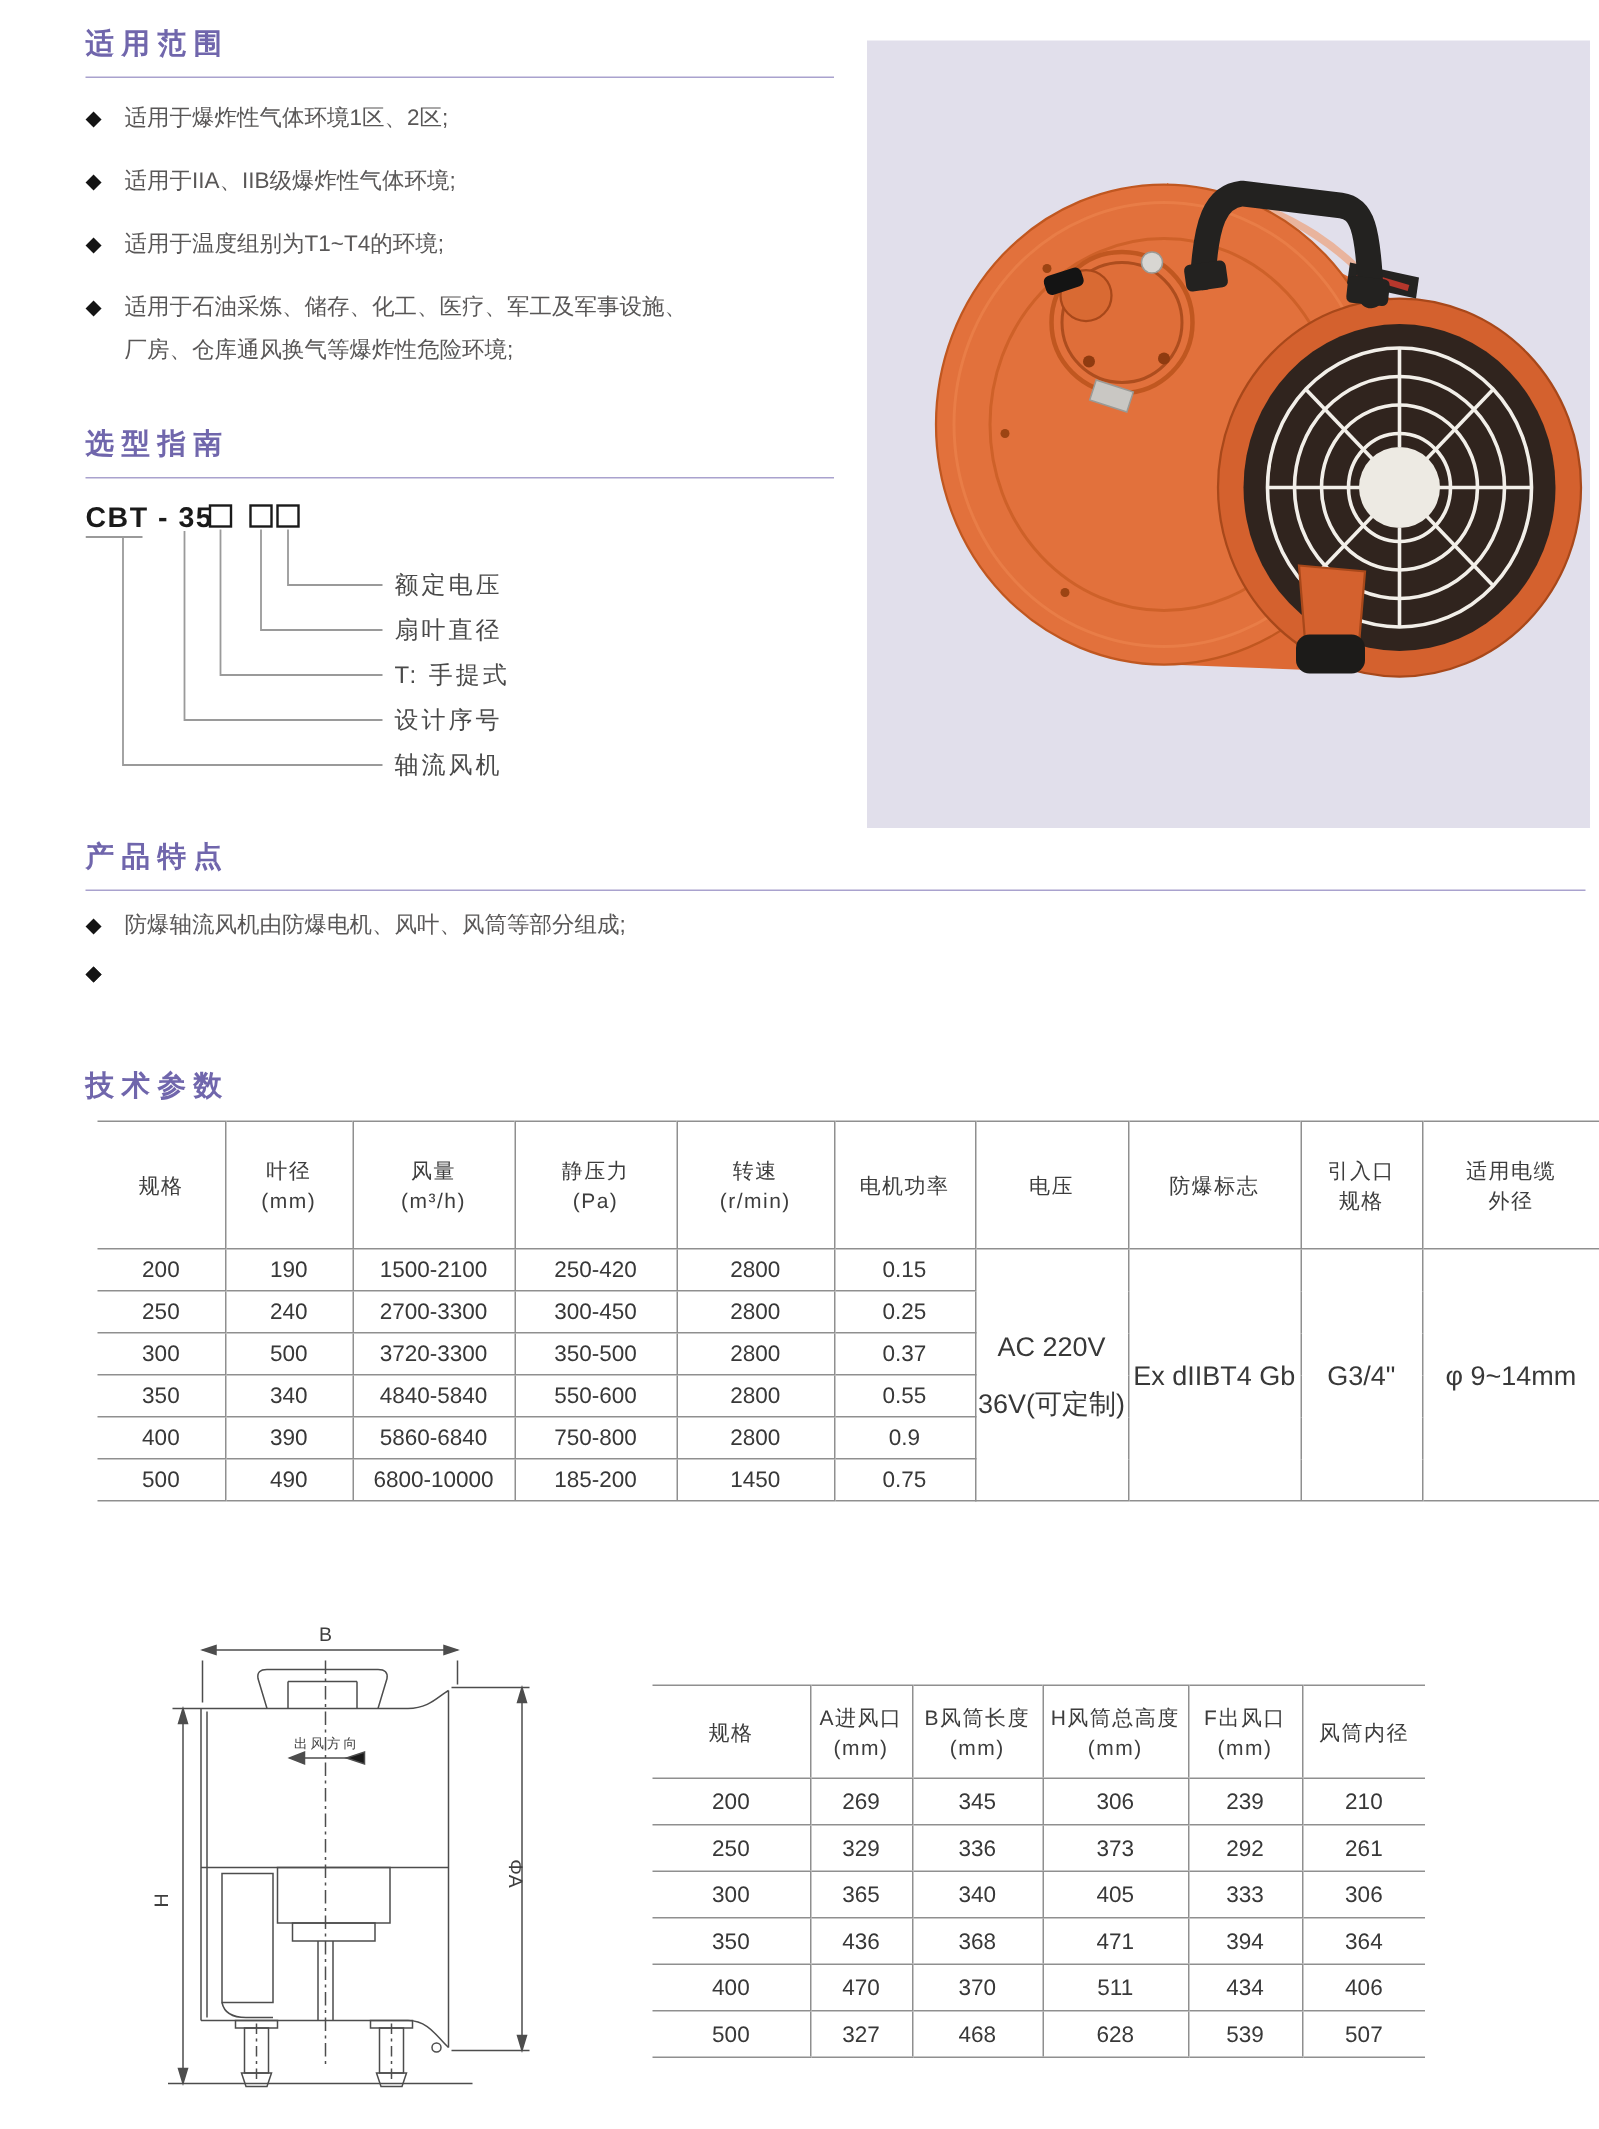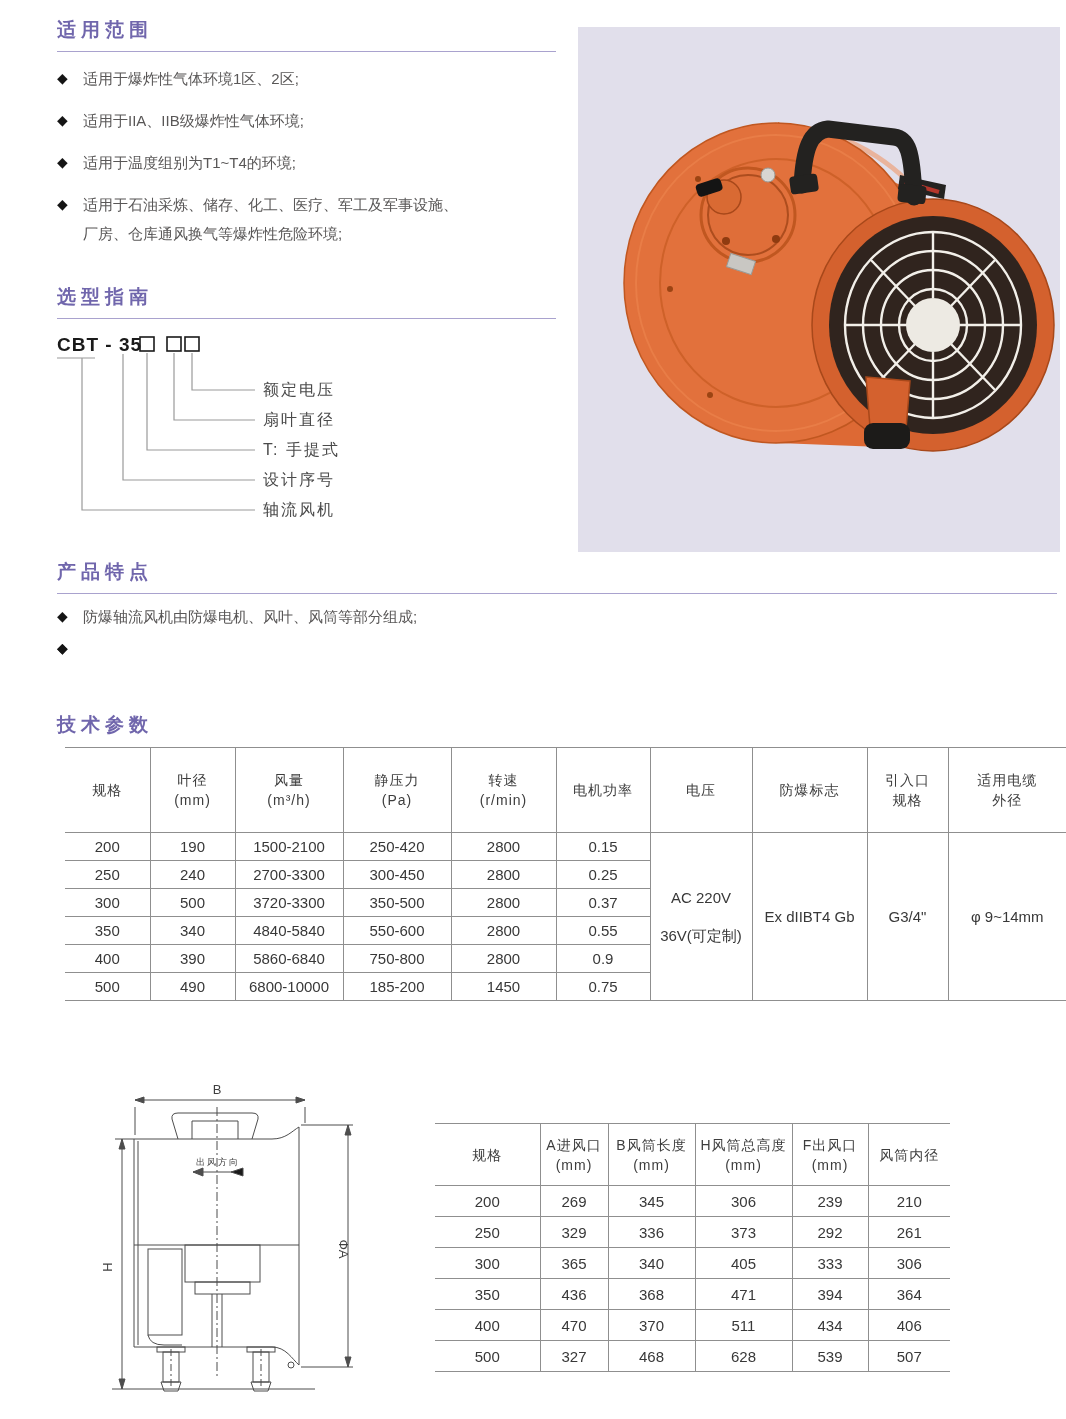--- a/index.html
+++ b/index.html
@@ -24,21 +24,21 @@
   .photo-panel { position:absolute; left:578px; top:27px; width:482px; height:525px; background:#e1dfeb; }
 
   table.tbl { border-collapse:collapse; table-layout:fixed;
     border-top:1px solid #8f8f8f; border-bottom:1px solid #0369a1; }
   .tbl th, .tbl td { text-align:center; vertical-align:middle; padding:0; }
   .tbl th { font-weight:normal; font-size:14px; color:#3d3d3d; letter-spacing:1px; white-space:pre-line; line-height:20px; }
   .tbl td { font-size:15px; color:#383838; }
   .tbl tr > * + * { border-left:1px solid #8f8f8f; }
   .tbl thead th { border-bottom:1px solid #8f8f8f; }
   .tbl tbody td { border-bottom:1px solid #8f8f8f; }
-  .tbl td.merged { white-space:pre-line; line-height:38px; font-size:15px; }
+  .tbl td.merged { white-space:pre-line; line-height:38px; font-size:18px; }
 
   #tech-table { width:1001px; margin:10px 0 0 8px; }
   #tech-table thead tr { height:85px; }
   #tech-table tbody tr { height:28px; }
 
   #dims-table { width:515px; }
   #dims-table thead tr { height:62px; }
   #dims-table tbody tr { height:31px; }
 
   .dwg { position:absolute; left:3px; top:52px; }

